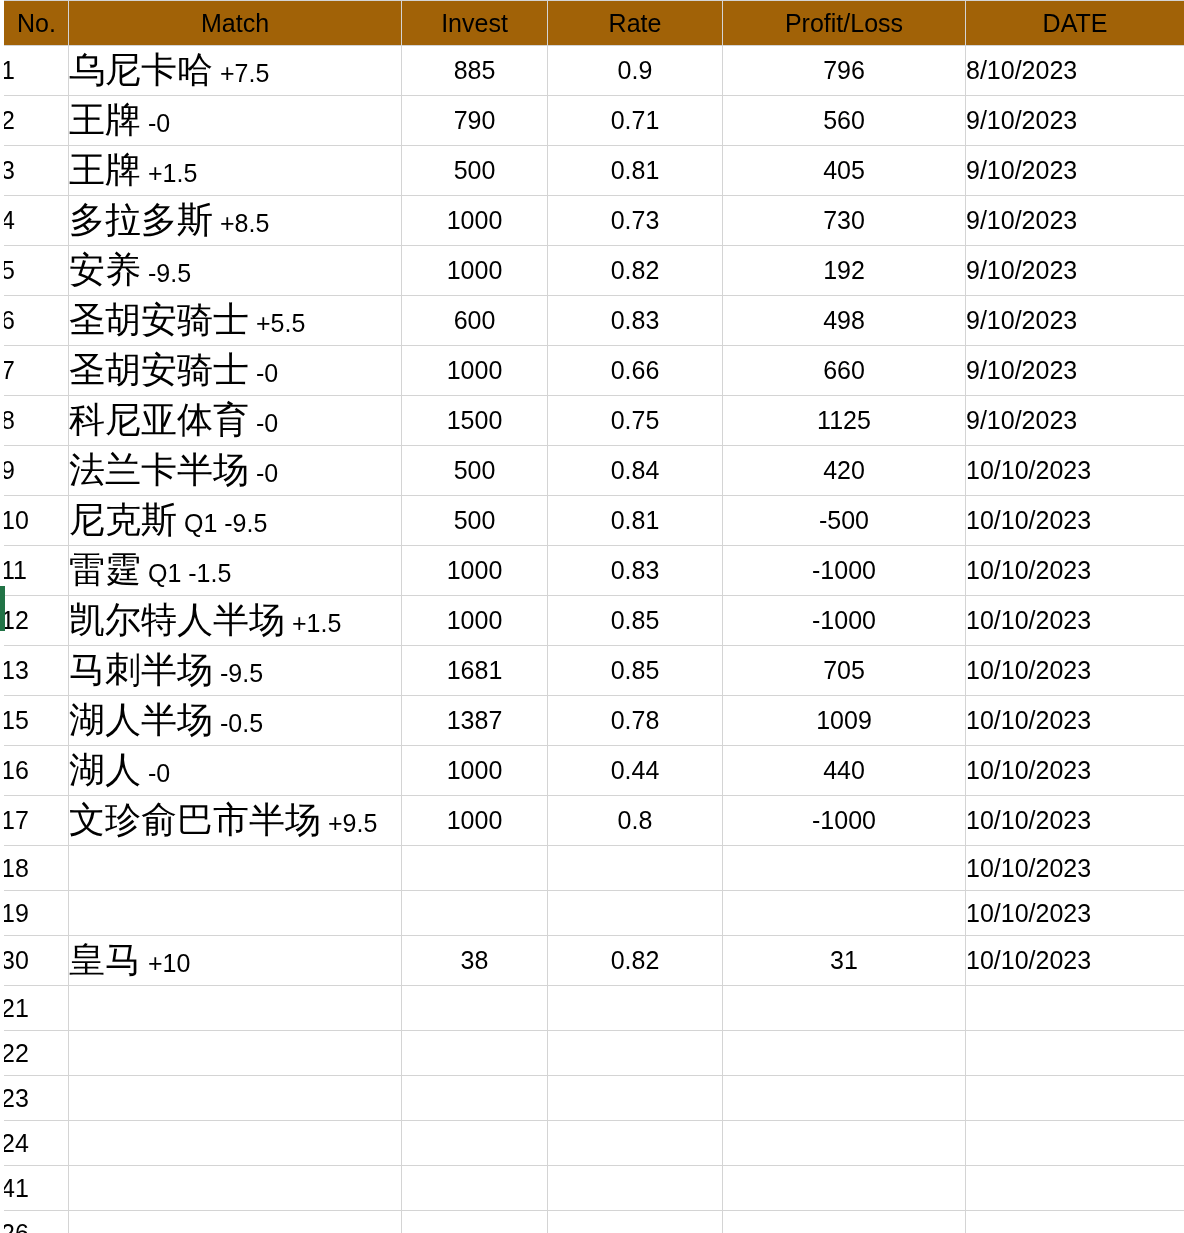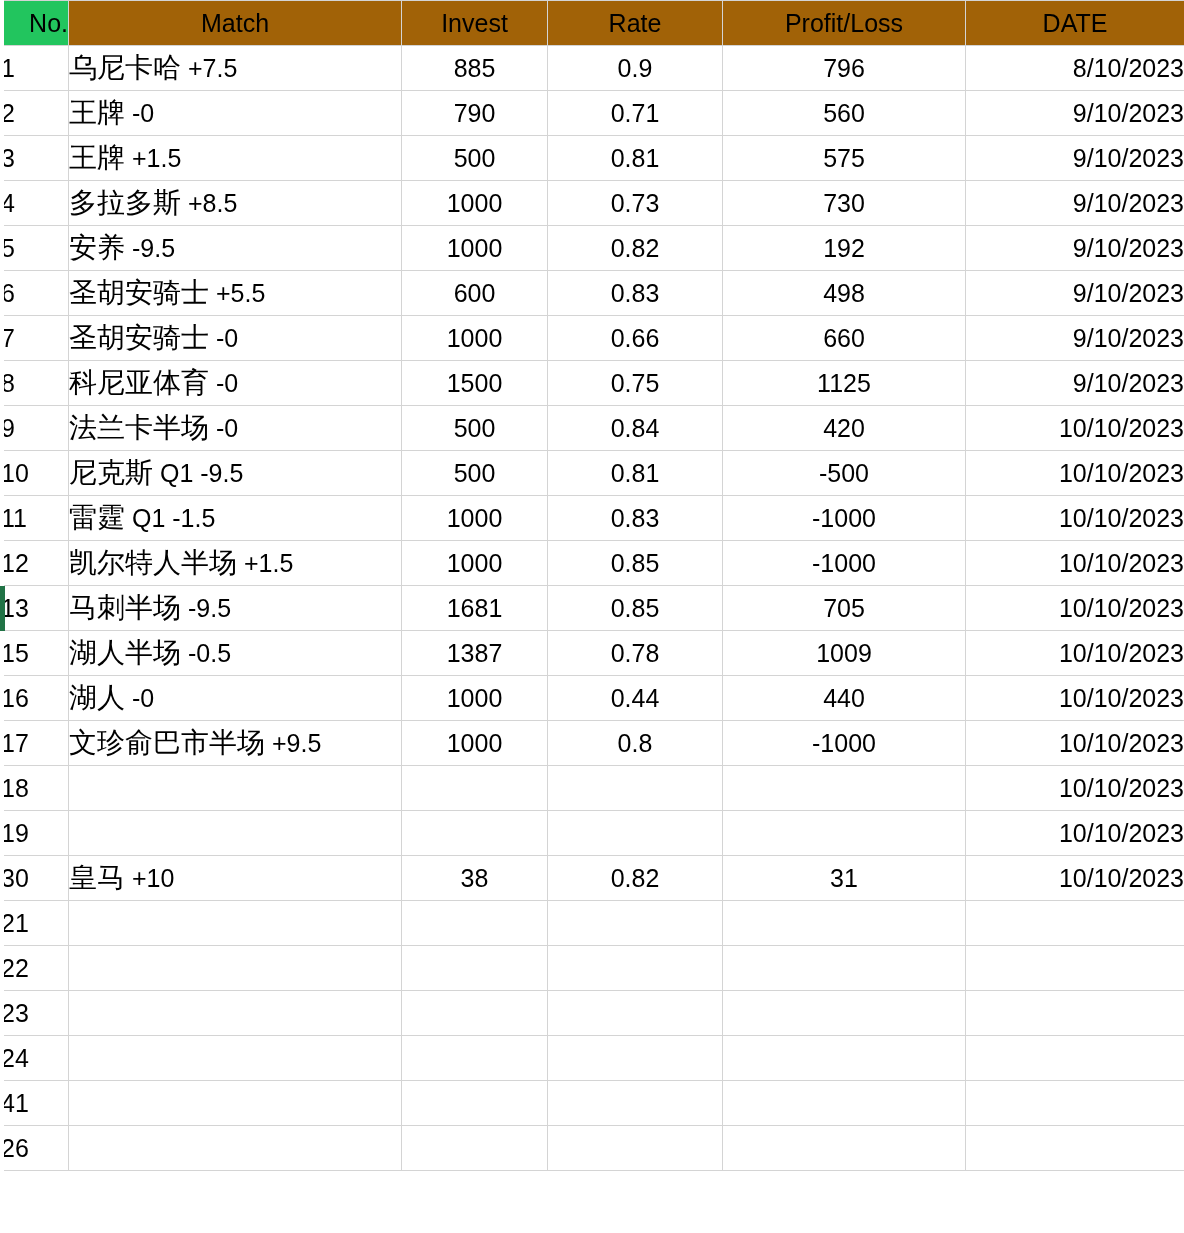--- a/index.html
+++ b/index.html
@@ -43,48 +43,48 @@
   }
   thead th {
     background: #a16207;
     font-weight: bold;
     text-align: center;
     height: 86px;
     font-size: 25px;
     border: 1px solid #d4d4d4;
   }
   thead th.h-rowhdr {
-    text-align: right;
+    text-align: left;
     padding-left: 16px;
-    background: #22c55e;
+    background: #a16207;
   }
   td.rowhdr {
     text-align: left;
     padding-left: 16px;
     background: #ffffff;
     font-size: 25px;
   }
   td.match {
     text-align: left;
     padding-left: 18px;
     font-size: 27px;
   }
   td.match .frag-cn {
-    font-size: 28px;
+    font-size: 36px;
     margin-top: 30px;
   }
   td.match .frag-num {
     font-size: 25px;
   }
   td.num {
     text-align: center;
     font-size: 25px;
   }
   td.date {
-    text-align: right;
+    text-align: left;
     font-size: 25px;
     margin-top: 8px;
   }
   
   .sel-marker {
     position: absolute;
     left: 0;
     width: 5px;
     background: #217346;
   }
@@ -137,21 +137,21 @@
           <td class="num">790</td>
           <td class="num">0.71</td>
           <td class="num">560</td>
           <td class="date">9/10/2023</td>
         </tr>
         <tr>
           <td class="rowhdr">3</td>
           <td class="match"><span class="frag-cn">王牌</span> <span class="frag-num">+1.5</span></td>
           <td class="num">500</td>
           <td class="num">0.81</td>
-          <td class="num">575</td>
+          <td class="num">405</td>
           <td class="date">9/10/2023</td>
         </tr>
         <tr>
           <td class="rowhdr">4</td>
           <td class="match"><span class="frag-cn">多拉多斯</span> <span class="frag-num">+8.5</span></td>
           <td class="num">1000</td>
           <td class="num">0.73</td>
           <td class="num">730</td>
           <td class="date">9/10/2023</td>
         </tr>

